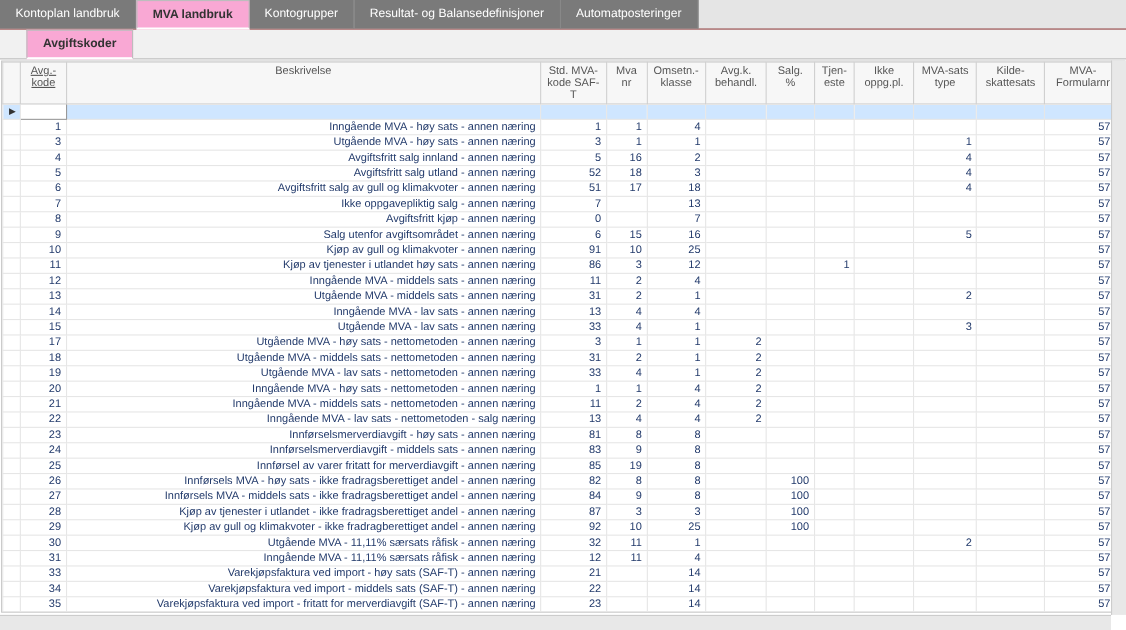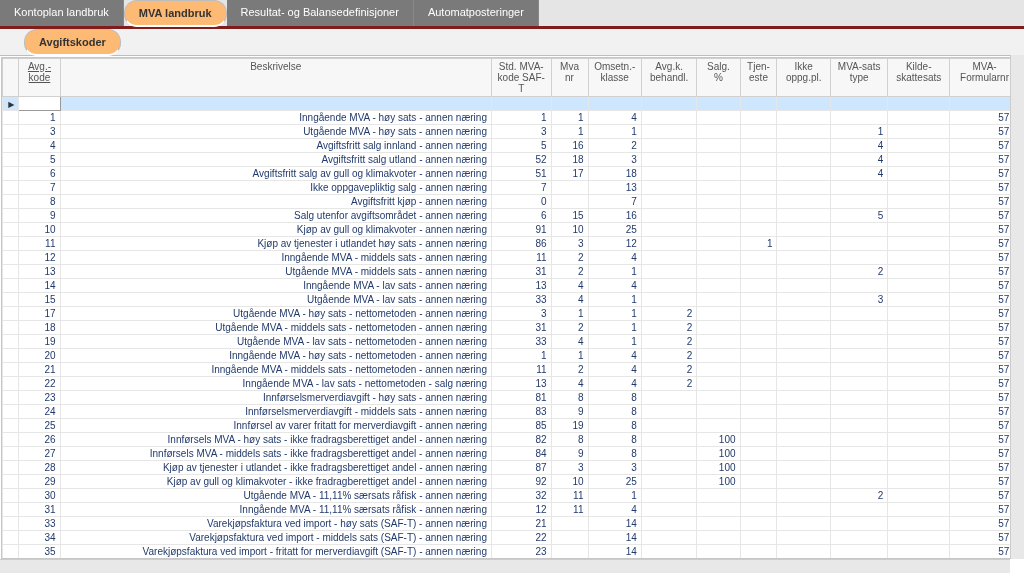--- a/index.html
+++ b/index.html
@@ -7,41 +7,40 @@
     font-family: Tahoma, "Segoe UI", Arial, sans-serif;
     font-size: 11px;
     background: #fff;
     width: 1024px;
     height: 573px;
     overflow: hidden;
   }
   .tabrow {
     display: flex;
     background: #e5e5e5;
-    border-bottom: 3px solid #7f1d1d;
+    border-bottom: 1px solid #7f1d1d;
   }
   .tab {
     padding: 6px 14px;
     font-size: 11px;
     color: #fff;
     background: #7a7a7a;
     border-right: 1px solid #888;
     cursor: pointer;
     white-space: nowrap;
   }
   .tab.active {
-    background: #fdba74;
+    background: #f9a8d4;
     color: #333;
     font-weight: bold;
     border-top: 1px solid #bdbdbd;
     border-left: 1px solid #bdbdbd;
     border-right: 1px solid #bdbdbd;
     border-bottom: 2px solid #fff;
     margin-bottom: -1px;
-    border-radius: 13px;
   }
   .tabrow2 {
     display: flex;
     background: #f1f1f1;
     border-bottom: 1px solid #bdbdbd;
     padding-left: 24px;
   }
   table {
     border-collapse: collapse;
     width: 1018px;
@@ -112,20 +111,21 @@
   .wrap { position: relative; width:1024px; height:573px;}
   .grid-wrap { height: 502px; overflow: hidden; border: 1px solid #c6c6c6; margin:1px;}
 </style>
 </head>
 <body>
 <div class="wrap">
 
 <div class="tabrow" id="tabs1">
       <div class="tab">Kontoplan landbruk</div>
       <div class="tab active">MVA landbruk</div>
+      <div class="tab">Kontogrupper</div>
       <div class="tab">Resultat- og Balansedefinisjoner</div>
       <div class="tab">Automatposteringer</div>
     </div>
 <div class="tabrow2" id="tabs2">
       <div class="tab active">Avgiftskoder</div>
     </div>
 
 <div class="grid-wrap">
 <table>
   <colgroup>

